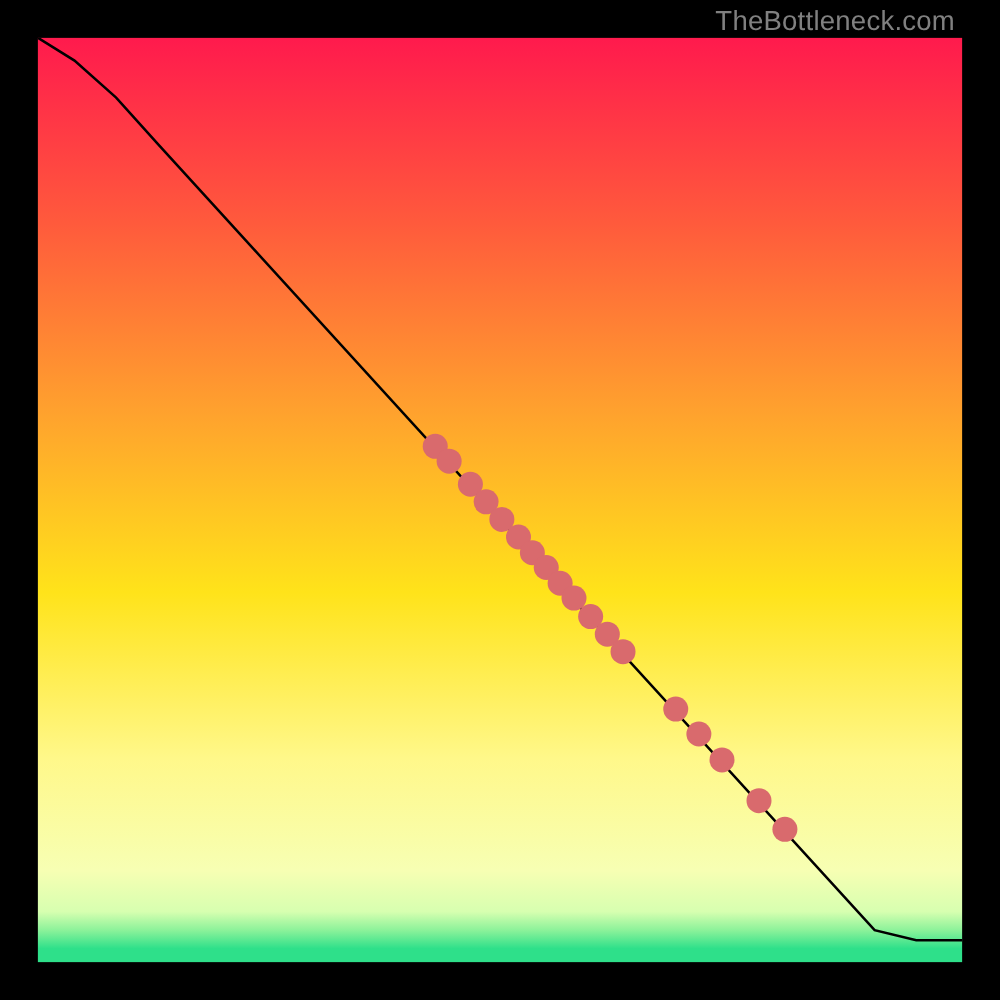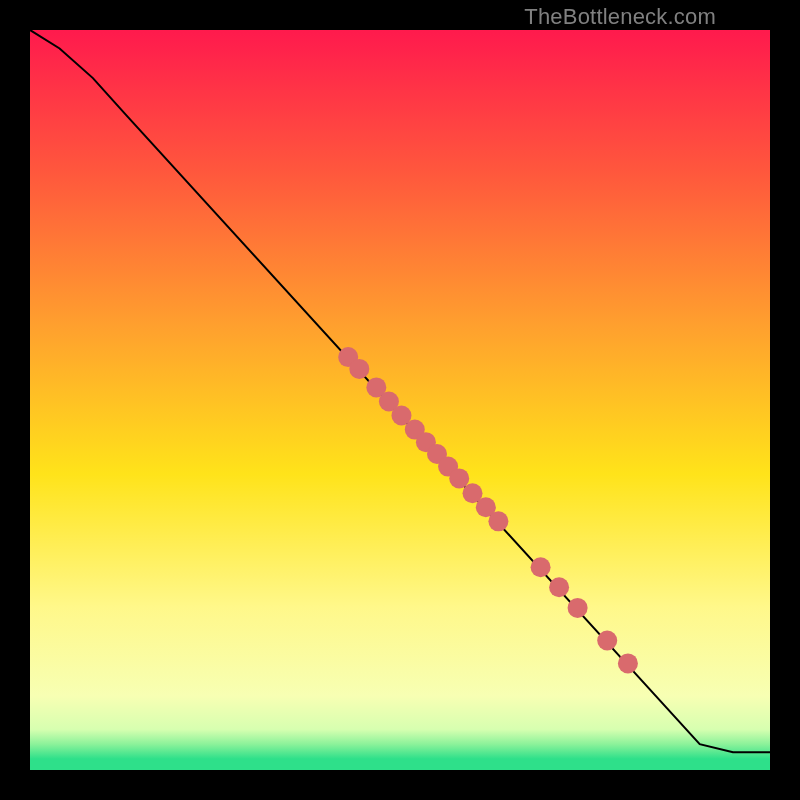--- a/index.html
+++ b/index.html
@@ -10,20 +10,21 @@
     height: 800px;
     overflow: hidden;
     position: relative;
     font-family: Arial, Helvetica, sans-serif;
   }
   .outer {
     width: 724px;
     height: 800px;
     position: relative;
     background: #000;
+    padding-left: 48px;
   }
   .watermark {
     position: absolute;
     top: 4px;
     right: 8px;
     color: #808080;
     font-size: 22px;
     font-family: Arial, sans-serif;
     z-index: 50;
     letter-spacing: 0.2px;

